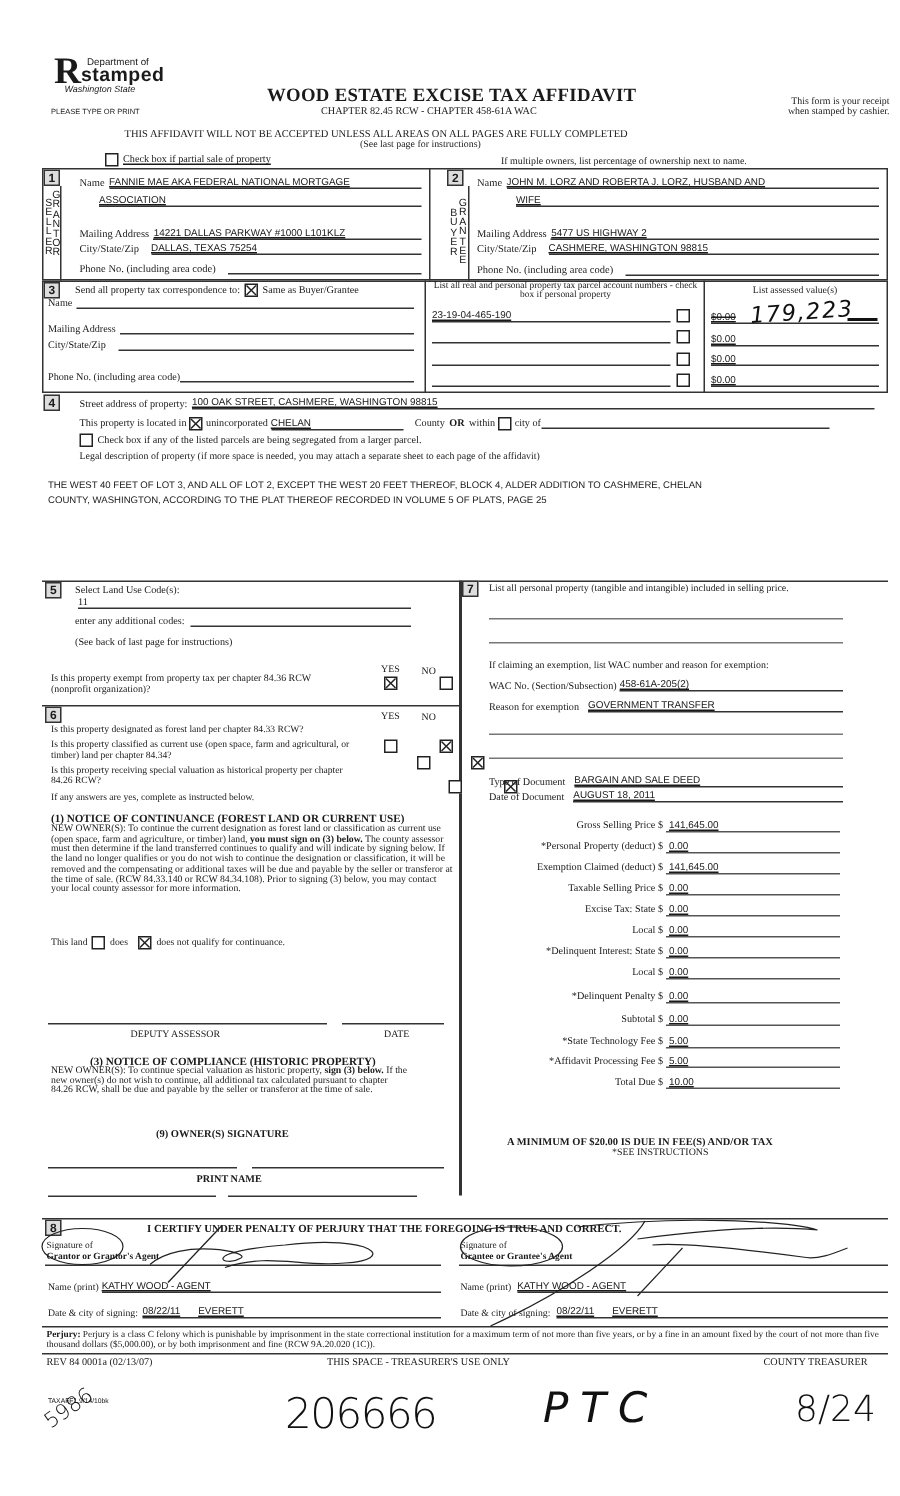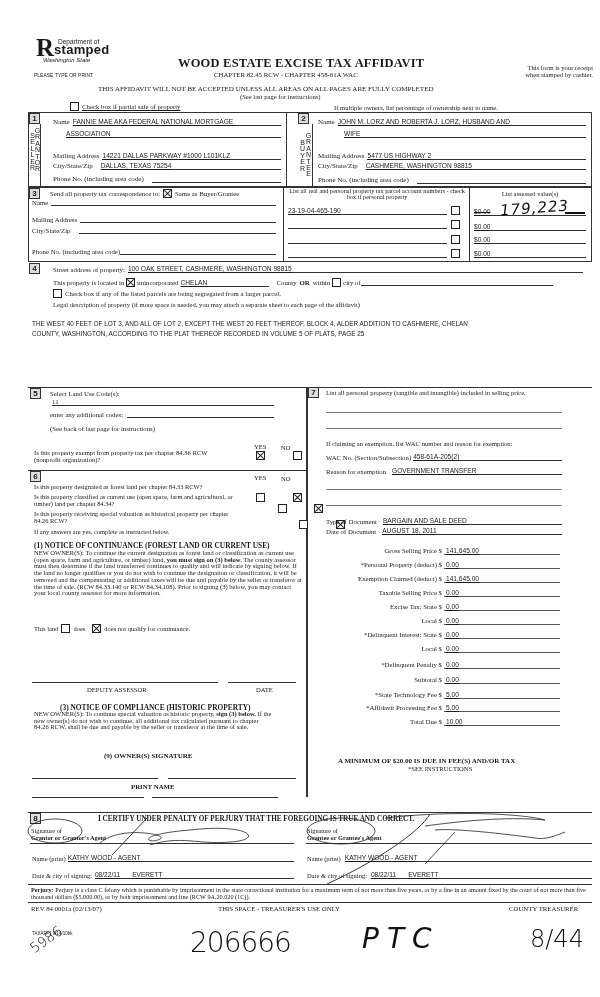--- a/index.html
+++ b/index.html
@@ -39,21 +39,21 @@
 </div>
 <div class="abs sans" style="left:34px;top:72px;font-size:5px;">PLEASE TYPE OR PRINT</div>
 
 <div class="abs" style="left:178px;top:56px;font-size:12.5px;font-weight:bold;letter-spacing:0.2px;">WOOD ESTATE EXCISE TAX AFFIDAVIT</div>
 <div class="abs" style="left:214px;top:71px;font-size:6.8px;">CHAPTER 82.45 RCW - CHAPTER 458-61A WAC</div>
 <div class="abs" style="left:503px;top:64px;font-size:6.6px;line-height:7px;text-align:right;width:90px;">
   <div>This form is your receipt</div>
   <div>when stamped by cashier.</div>
 </div>
 
-<div class="abs" style="left:98px;top:85px;font-size:7px;font-family:Liberation Serif, serif;">THIS AFFIDAVIT WILL NOT BE ACCEPTED UNLESS ALL AREAS ON ALL PAGES ARE FULLY COMPLETED</div>
+<div class="abs" style="left:83px;top:85px;font-size:7px;font-family:Liberation Serif, serif;">THIS AFFIDAVIT WILL NOT BE ACCEPTED UNLESS ALL AREAS ON ALL PAGES ARE FULLY COMPLETED</div>
 <div class="abs" style="left:240px;top:93px;font-size:6.6px;">(See last page for instructions)</div>
 
 <div class="abs" style="left:70px;top:102px;font-size:6.8px;display:flex;align-items:center;gap:3px;">
   <span class="cb"></span>
   <span style="text-decoration:underline;">Check box if partial sale of property</span>
 </div>
 <div class="abs" style="left:334px;top:104px;font-size:6.6px;">If multiple owners, list percentage of ownership next to name.</div>
 
 
 <div class="box" style="left:28px;top:112px;width:564px;height:75px;"></div>
@@ -411,17 +411,17 @@
 </div>
 <div class="hline" style="left:28px;top:902px;width:564px;"></div>
 <div class="abs" style="left:31px;top:905px;font-size:6.8px;">REV 84 0001a (02/13/07)</div>
 <div class="abs" style="left:218px;top:905px;font-size:6.8px;">THIS SPACE - TREASURER'S USE ONLY</div>
 <div class="abs" style="left:509px;top:905px;font-size:6.8px;">COUNTY TREASURER</div>
 <div class="abs sans" style="left:32px;top:931px;font-size:4.5px;">TAXAFF1  9/14/10bk</div>
 
 
 <div class="abs hand" style="left:190px;top:926px;font-size:28px;letter-spacing:-1px;">206666</div>
 <div class="abs hand" style="left:362px;top:922px;font-size:28px;letter-spacing:8px;font-style:italic;">PTC</div>
-<div class="abs hand" style="left:530px;top:925px;font-size:24px;">8/44</div>
+<div class="abs hand" style="left:530px;top:925px;font-size:24px;">8/24</div>
 <div class="abs hand" style="left:36px;top:940px;font-size:14px;transform:rotate(-35deg);transform-origin:left bottom;">5986</div>
 
 
 
 
 </body></html>

